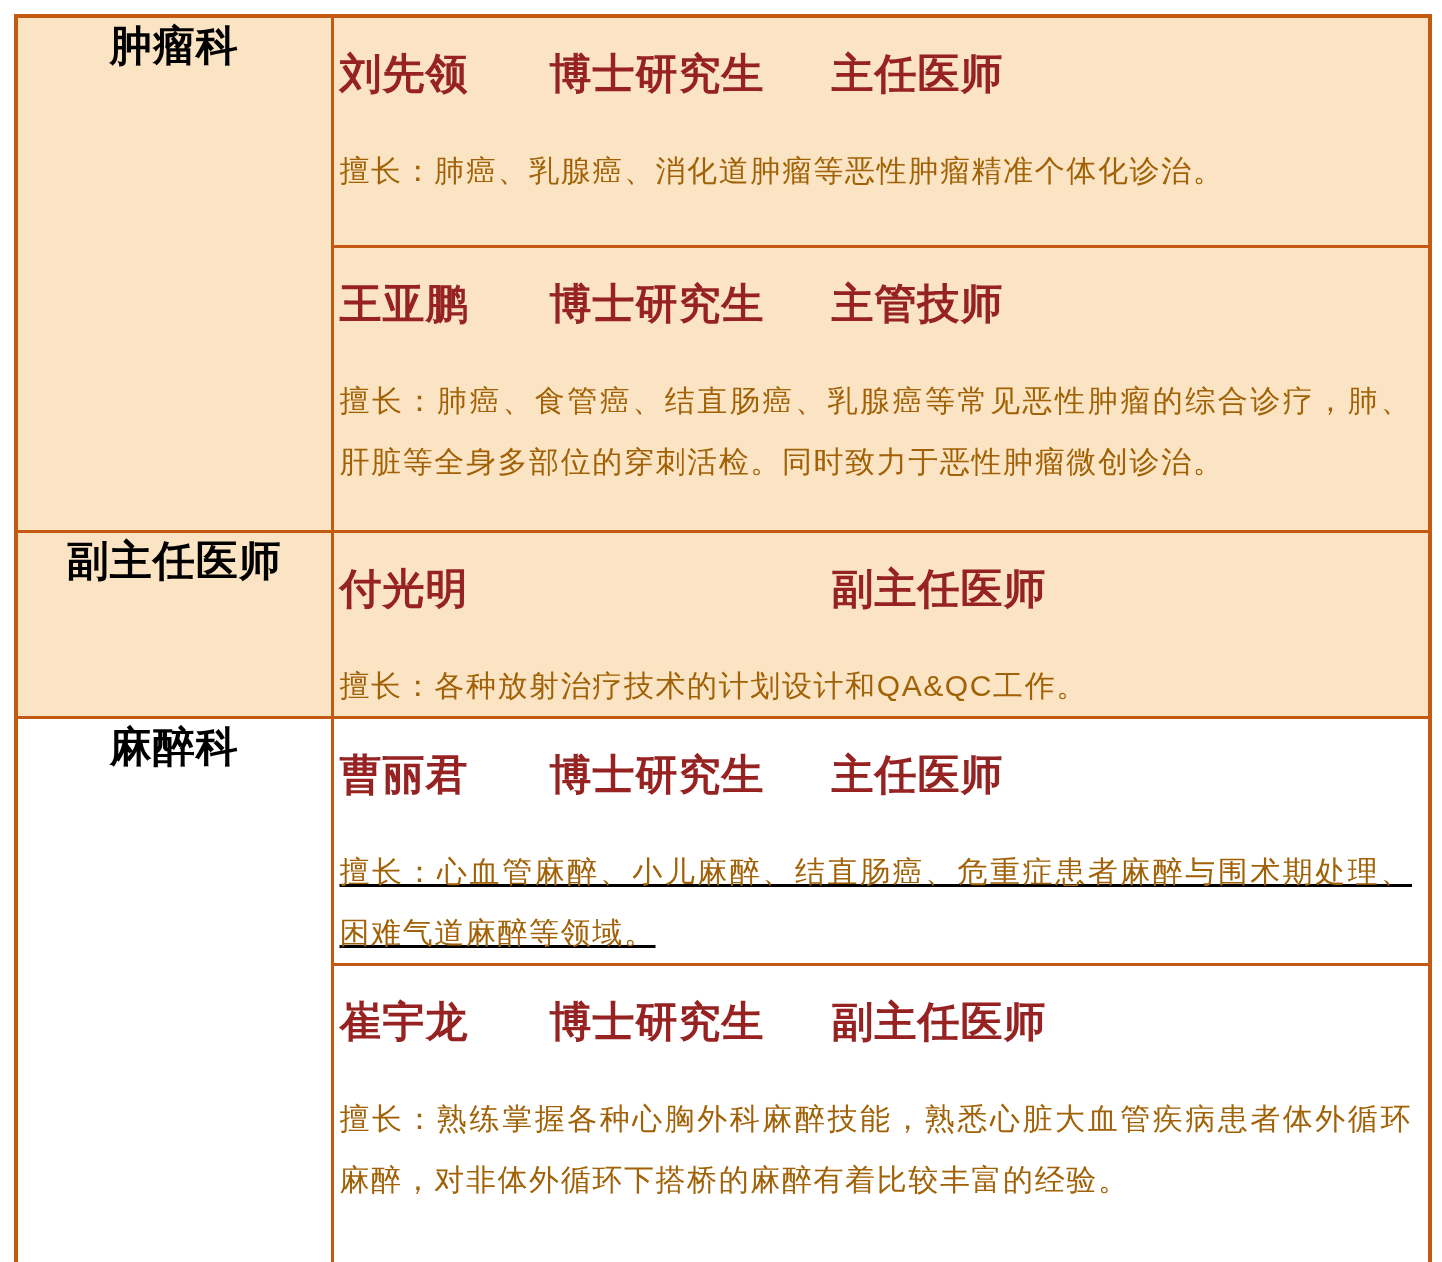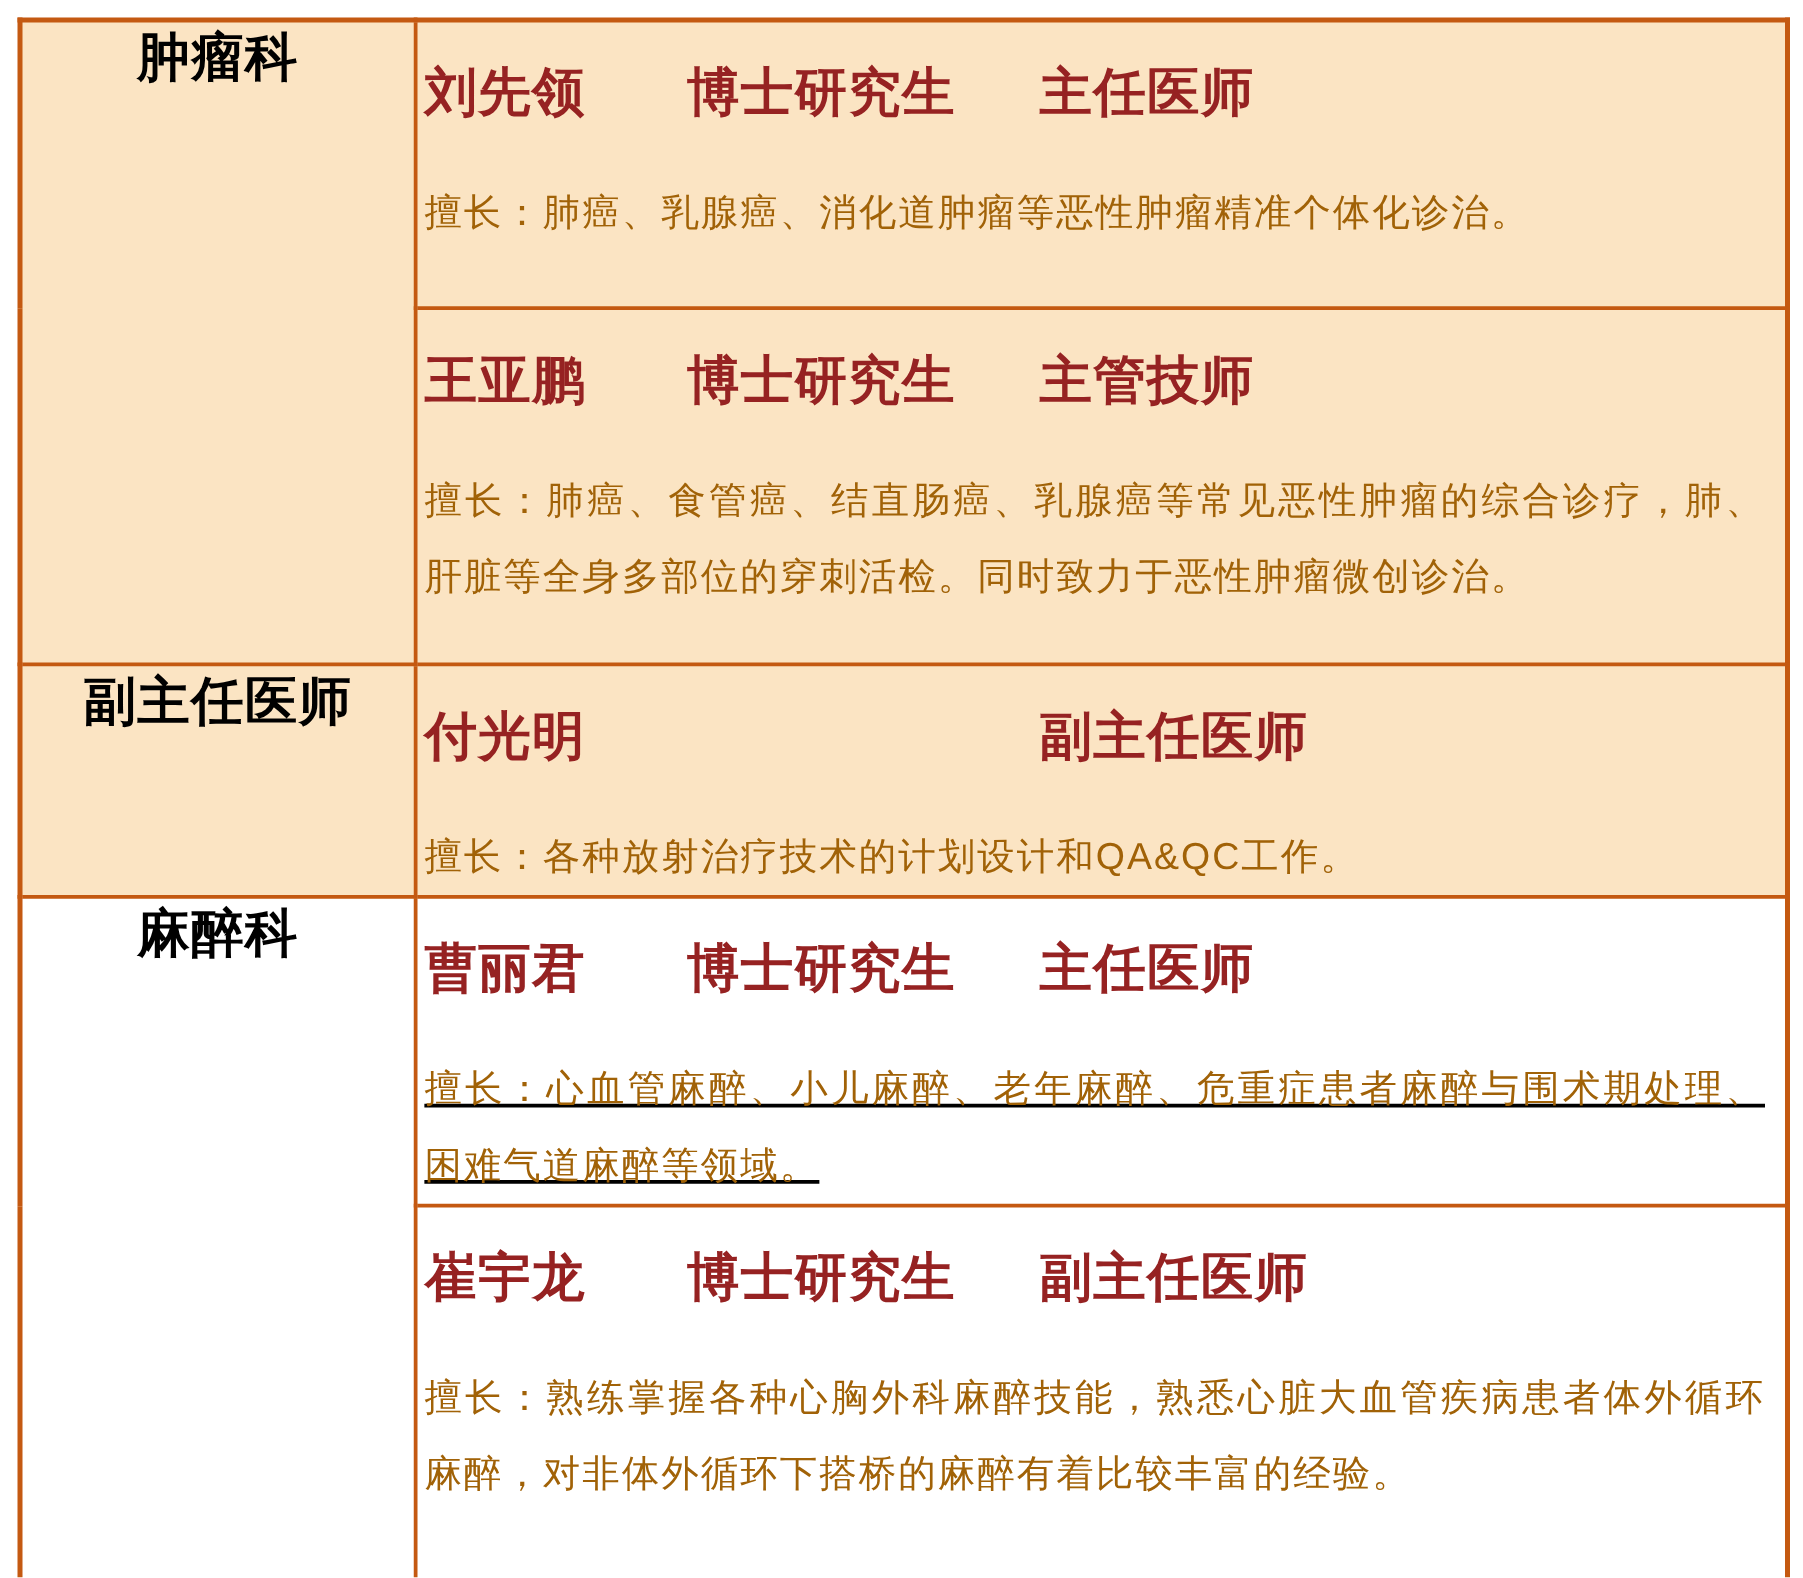--- a/index.html
+++ b/index.html
@@ -137,21 +137,21 @@
       <td class="dept cold" rowspan="2">
         <span class="dept-label">麻醉科</span>
       </td>
       <td class="doc cold h4">
         <div class="entry">
           <div class="nameline">
             <span class="nm">曹丽君</span>
             <span class="dg">博士研究生</span>
             <span class="tt">主任医师</span>
           </div>
-          <div class="spec">擅长：心血管麻醉、小儿麻醉、老年麻醉、危重症患者麻醉与围术期处理、困难气道麻醉等领域。</div>
+          <div class="spec">擅长：心血管麻醉、小儿麻醉、结直肠癌、危重症患者麻醉与围术期处理、困难气道麻醉等领域。</div>
         </div>
       </td>
     </tr>
     <tr>
       <td class="doc cold h5">
         <div class="entry">
           <div class="nameline">
             <span class="nm">崔宇龙</span>
             <span class="dg">博士研究生</span>
             <span class="tt">副主任医师</span>

